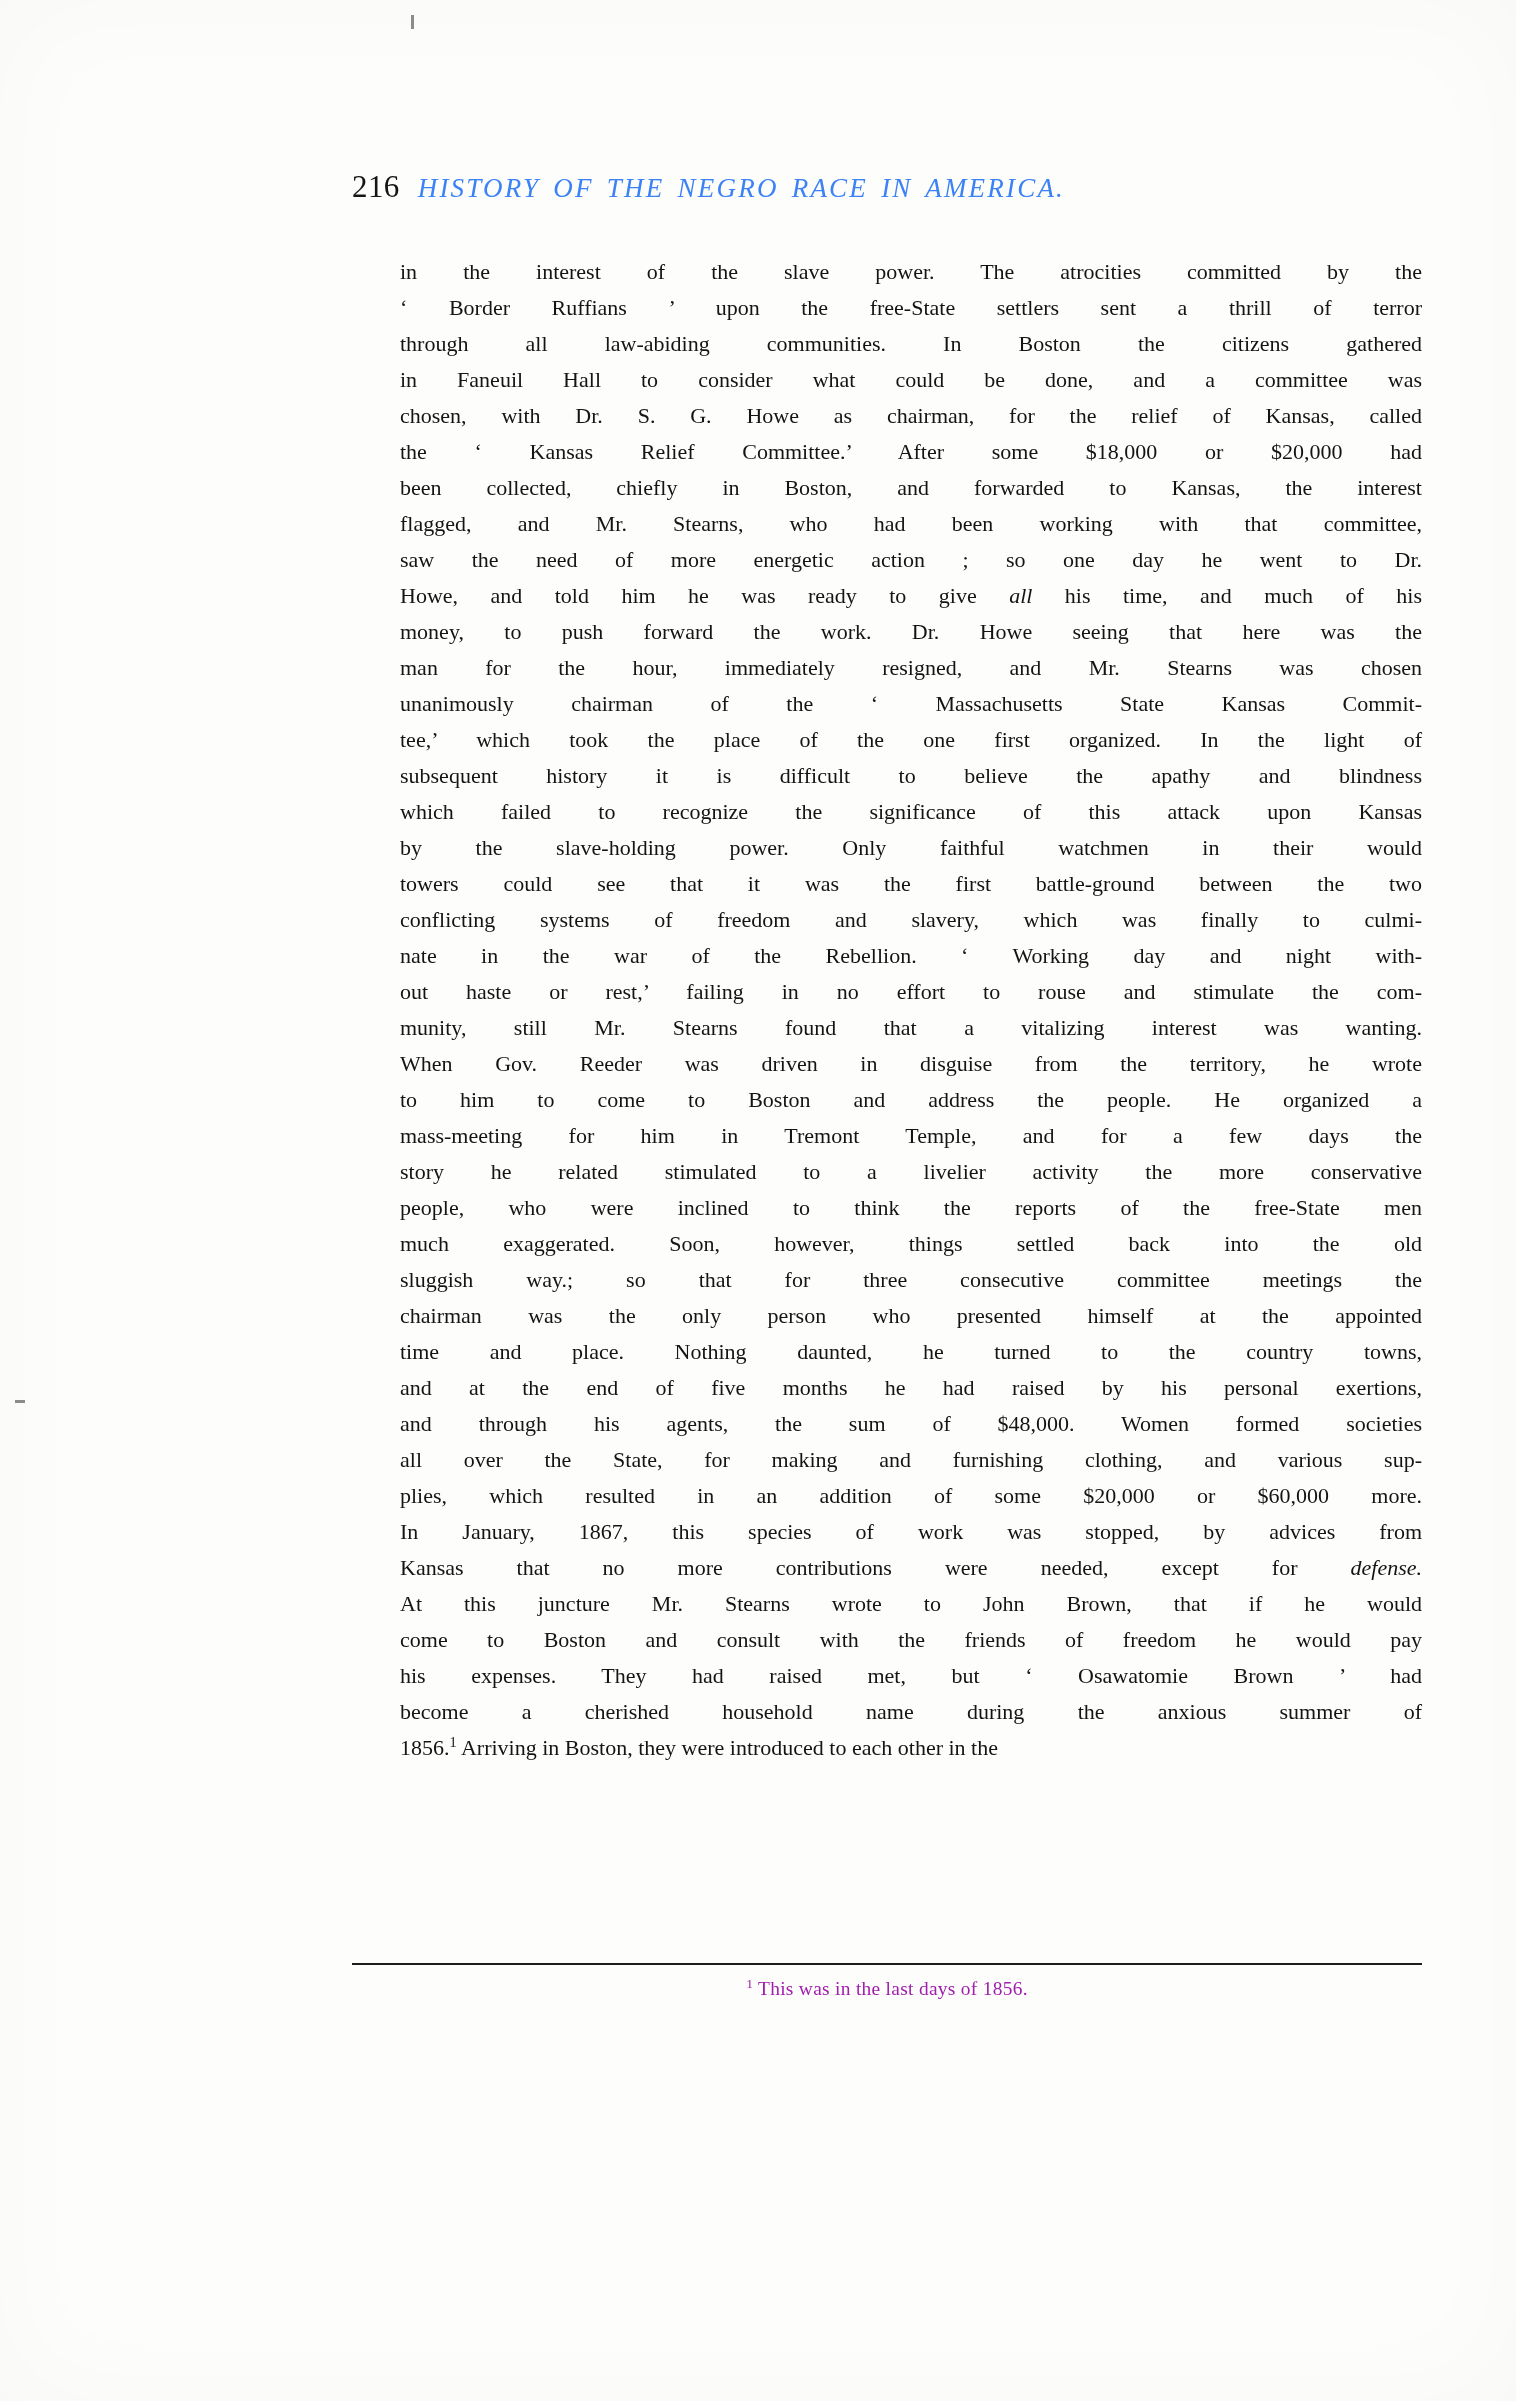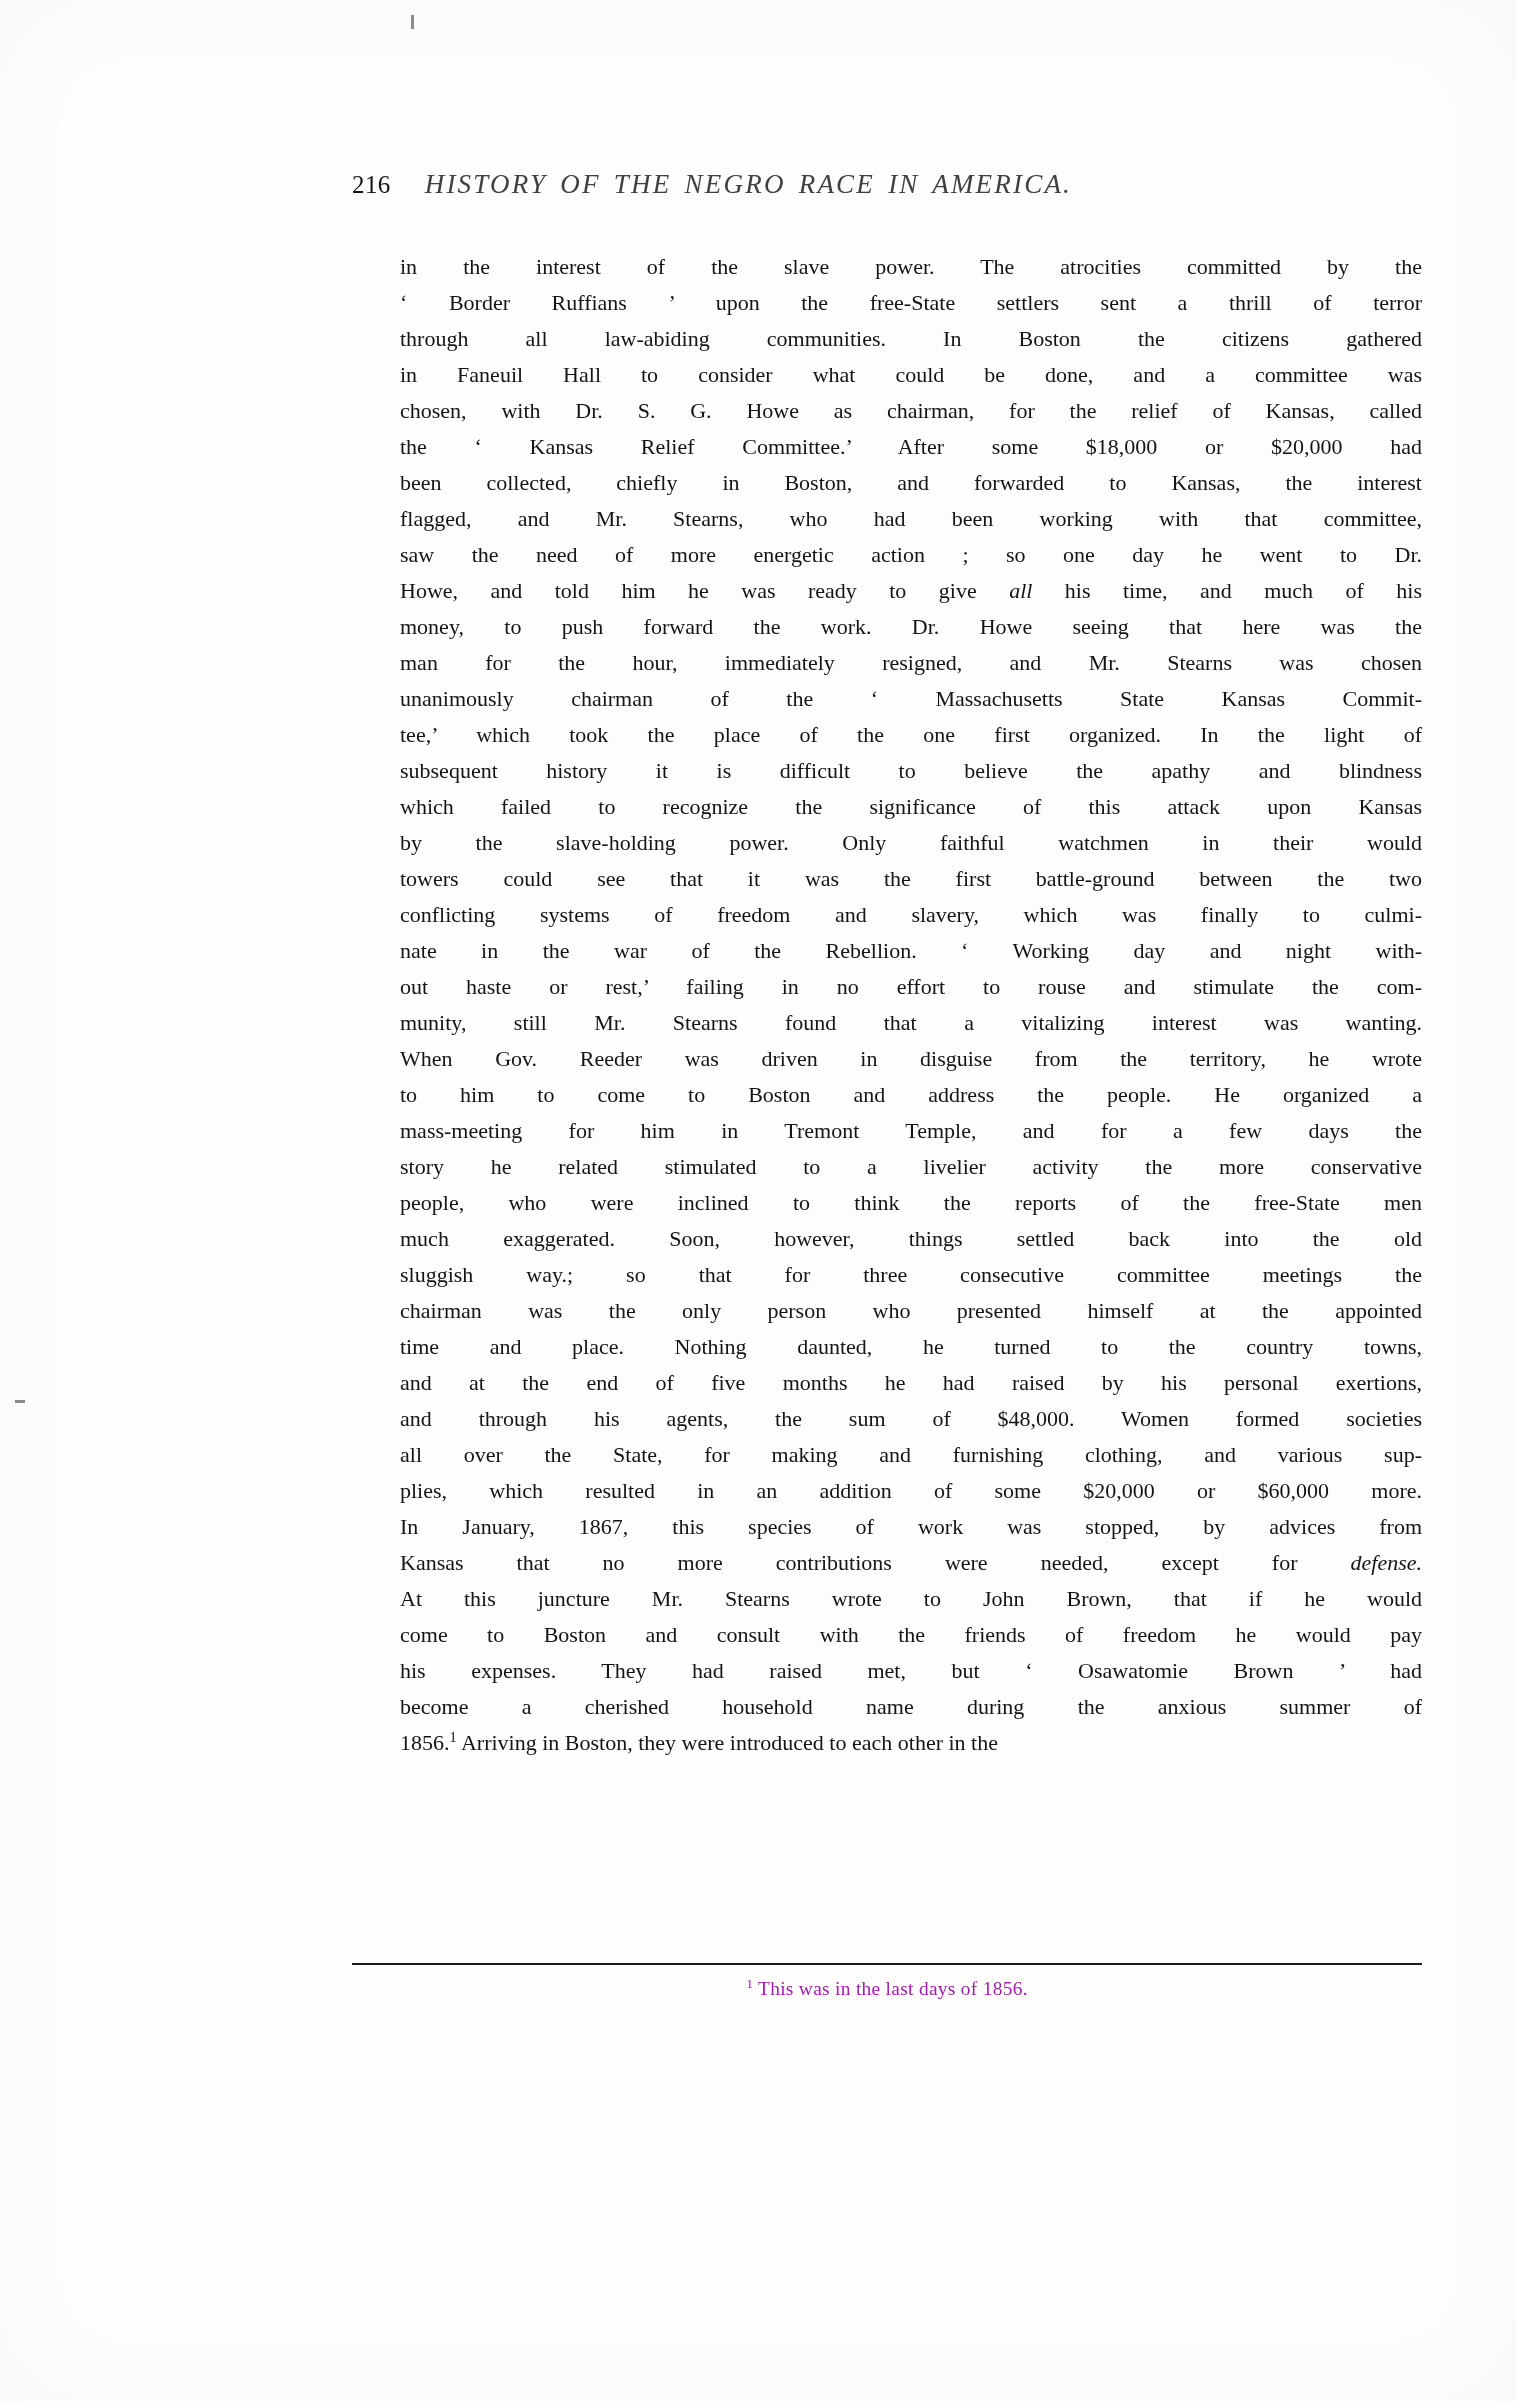--- a/index.html
+++ b/index.html
@@ -29,32 +29,32 @@
     width: 1070px;
   }
   .header-line {
     display: flex;
     align-items: baseline;
     margin-bottom: 49px;
     white-space: nowrap;
   }
   .folio {
     font-family: "Liberation Serif", serif;
-    font-size: 25px;
+    font-size: 31px;
     letter-spacing: 0.4px;
-    margin-right: 34px;
+    margin-right: 18px;
     color: #151515;
   }
   .running-head {
     font-family: "Liberation Serif", serif;
     font-style: italic;
     font-size: 27px;
     letter-spacing: 2.2px;
     word-spacing: 4.2px;
-    color: #404040;
+    color: #3b82f6;
   }
   .body-text {
     font-family: "Liberation Serif", serif;
     font-size: 22px;
     line-height: 36px;
     text-align: justify;
     text-justify: inter-word;
     color: #141414;
     hyphens: manual;
     margin-left: 48px;

